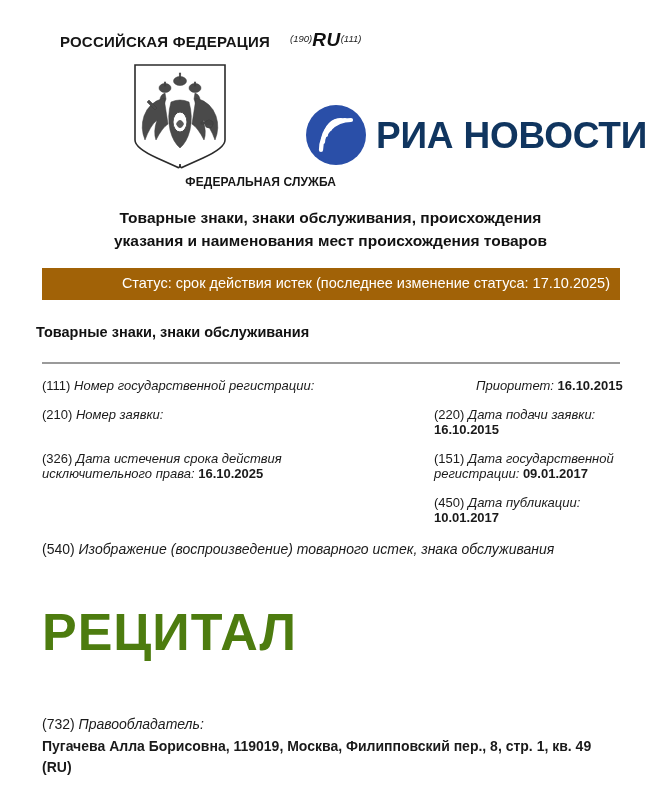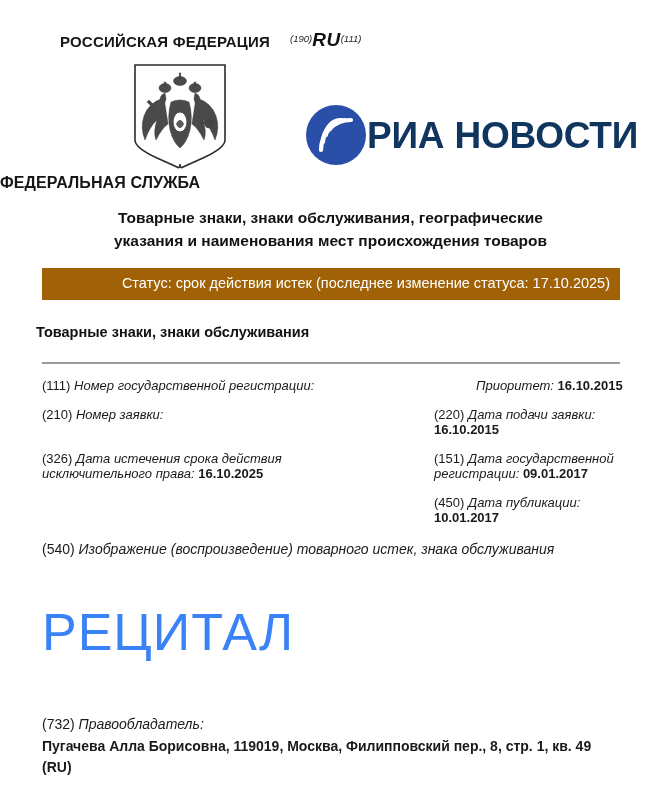--- a/index.html
+++ b/index.html
@@ -58,35 +58,36 @@
     left: 131px;
     top: 62px;
     width: 98px;
     height: 108px;
   }
   .agency-name {
     position: absolute;
     left: 0;
     top: 176px;
     width: 336px;
-    text-align: left;
-    font-size: 16px;
+    text-align: right;
+    font-size: 12px;
     font-weight: bold;
     line-height: 13px;
     letter-spacing: 0.1px;
     color: #161616;
   }
 
   
   .ria-logo {
     position: absolute;
     left: 305px;
     top: 104px;
     display: flex;
     align-items: center;
+    gap: 9px;
   }
   .ria-mark {
     width: 62px;
     height: 62px;
     flex: none;
   }
   .ria-word {
     font-size: 37px;
     font-weight: bold;
     letter-spacing: -0.2px;
@@ -172,23 +173,23 @@
     margin: 6px 42px 0 42px;
     font-size: 14px;
     line-height: 21px;
   }
   .field-540 .code { font-style: normal; }
   .field-540 .fld  { font-style: italic; }
 
   .mark-image {
     margin: 46px 0 0 42px;
     font-size: 52px;
-    font-weight: 400;
+    font-weight: 700;
     letter-spacing: 1px;
-    color: #3b82f6;
+    color: #4d7c0f;
     line-height: 1;
   }
 
   
   .owner {
     margin: 56px 42px 0 42px;
     font-size: 14px;
     line-height: 21px;
   }
   .owner-label .code { font-style: normal; }
@@ -253,21 +254,21 @@
         <path d="M21 31 A15 15 0 0 1 36 16"></path>
         <path d="M25 25 A8 8 0 0 1 33 17"></path>
       </g>
       <path d="M2 34 A30 30 0 0 0 46 56 A34 34 0 0 1 2 34 Z" fill="#2a4fa8"></path>
     </svg>
     <div class="ria-word">РИА НОВОСТИ</div>
   </div>
 </div>
 
 <div class="doc-title">
-  <span>Товарные знаки, знаки обслуживания, географические</span><br>
+  <span>Товарные знаки, знаки обслуживания, происхождения</span><br>
   <span>указания и наименования мест происхождения товаров</span>
 </div>
 
 <div class="status-banner">Статус: срок действия истек (последнее изменение статуса: 17.10.2025)</div>
 
 <div class="section-title">Товарные знаки, знаки обслуживания</div>
 
 <div class="divider"></div>
 
 <div class="biblio">

